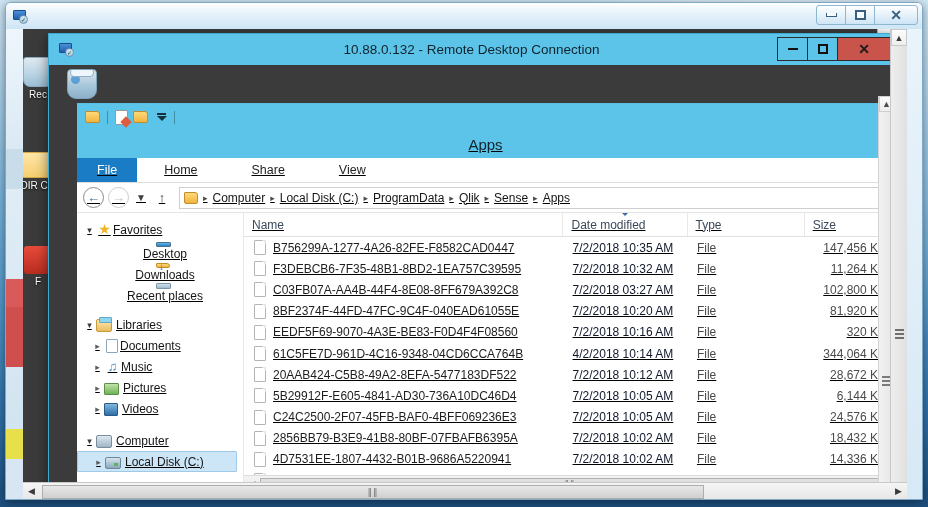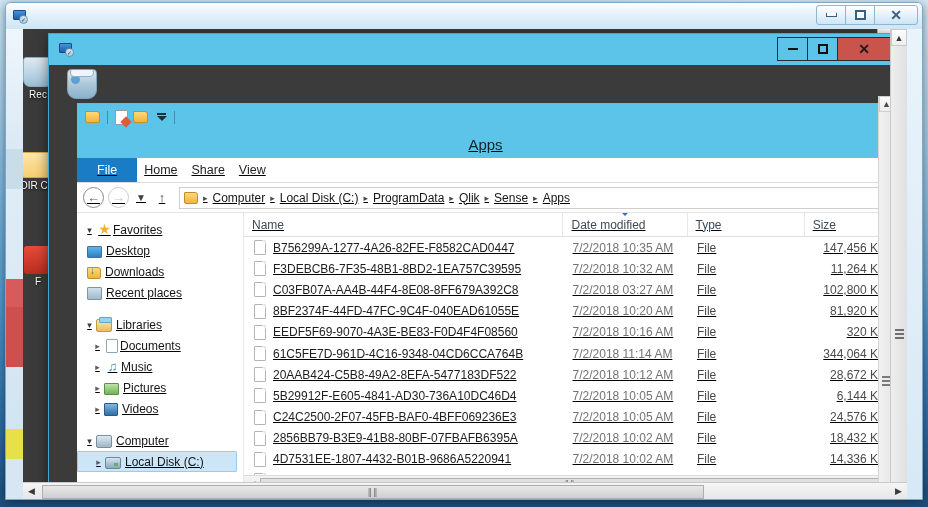--- a/index.html
+++ b/index.html
@@ -190,21 +190,21 @@
   .apps-title {
     height: 28px; display: flex; align-items: center; justify-content: center;
     font-size: 15px; color: #10232e; background: #5bc4e8;
   }
 
   .ribbon-tabs {
     height: 25px; display: flex; align-items: stretch; background: #fff;
     border-bottom: 1px solid #dcdcdc;
   }
   .rtab {
-    padding: 0 7px; display: flex; align-items: center;
+    padding: 0 27px; display: flex; align-items: center;
     font-size: 12.5px; color: #1f1f1f;
   }
   .rtab.file { background: #1a7cc4; color: #fff; padding: 0 20px; font-size: 12.5px; }
 
   .nav-bar {
     height: 30px; display: flex; align-items: center; gap: 4px;
     background: #fff; padding: 0 6px;
     border-bottom: 1px solid #e4e4e4;
   }
   .navcircle {
@@ -248,21 +248,21 @@
     display: flex; align-items: center; height: 21px; padding-left: 6px;
     font-size: 12px; color: #151515; white-space: nowrap;
   }
   .tree-row.sel {
     background: #cce5f7; border: 1px solid #9ec9e8;
     margin-right: 6px; border-radius: 1px;
   }
   .twisty { width: 13px; font-size: 9px; color: #5a5a5a; text-align: center; }
   .twisty.open { color: #3a3a3a; }
   .tglyph { width: 17px; height: 15px; margin-right: 4px; position: relative; }
-  .indent1 { padding-left: 10px; }
+  .indent1 { padding-left: 10px; flex-direction: column; }
   .indent2 { padding-left: 14px; }
   .tree-gap { height: 11px; }
 
   .ic-star {
     color: #f0b429; font-size: 14px; line-height: 15px; text-align: center; width: 17px;
   }
   .ic-desktop { width: 15px; height: 12px; background: linear-gradient(180deg,#5bb8ea,#2d7fc4); border: 1px solid #4a6f8c; border-radius: 1px; margin-top: 2px; }
   .ic-down {
     width: 14px; height: 12px; background: linear-gradient(180deg,#ffd978,#f0b43f);
     border: 1px solid #c08f2c; border-radius: 1px 3px 2px 2px; margin-top: 2px; position: relative;
@@ -309,21 +309,21 @@
     width: 12px; height: 15px; background: #fff; border: 1px solid #b4b4b4;
     margin-left: 10px; margin-right: 7px; border-radius: 1px; flex-shrink: 0;
     position: relative;
   }
   .fileicon::after {
     content:''; position:absolute; right:-1px; top:-1px;
     border-width: 0 4px 4px 0; border-style: solid;
     border-color: transparent #e8e8e8 transparent transparent;
   }
   .c-name { width: 293px; white-space: nowrap; overflow: hidden; }
-  .c-date { width: 125px; padding-left: 8px; color: #737373; }
+  .c-date { width: 125px; padding-left: 8px; color: #0f172a; }
   .c-type { width: 118px; padding-left: 8px; color: #4a4a4a; }
   .c-size { width: 88px; text-align: right; padding-right: 8px; color: #4a4a4a; }
 
   
   .h-scroll {
     position: absolute; left: 0; right: 0; bottom: 0; height: 17px;
     background: linear-gradient(180deg,#f3f3f3,#e9e9e9);
     border-top: 1px solid #dcdcdc; display: flex; align-items: center;
   }
   .hs-arrow { width: 16px; text-align: center; font-size: 9px; color: #5a5a5a; }
@@ -488,20 +488,21 @@
         <div class="bgs-thumb"></div>
       </div>
 
       <div class="rdp-inner">
 
         <div class="rdp-inner-titlebar">
           <div class="rdp-inner-icon">
             <div class="rdp-glyph-mon"></div>
             <div class="rdp-glyph-badge">✓</div>
           </div>
+          <div class="rdp-inner-title">10.88.0.132 - Remote Desktop Connection</div>
           <div class="winbtns-flat">
             <div class="flatbtn">
                 <span class="fl-min"></span>
               </div>
             <div class="flatbtn">
                 <span class="fl-max"></span>
               </div>
             <div class="flatbtn close">
                 <span class="fl-x">✕</span>
               </div>
@@ -667,21 +668,21 @@
                     <div class="frow">
                       <span class="fileicon"></span>
                       <span class="c-name">EEDF5F69-9070-4A3E-BE83-F0D4F4F08560</span>
                       <span class="c-date">7/2/2018 10:16 AM</span>
                       <span class="c-type">File</span>
                       <span class="c-size">320 KB</span>
                     </div>
                     <div class="frow">
                       <span class="fileicon"></span>
                       <span class="c-name">61C5FE7D-961D-4C16-9348-04CD6CCA764B</span>
-                      <span class="c-date">7/2/2018 11:14 AM</span>
+                      <span class="c-date">4/2/2018 10:14 AM</span>
                       <span class="c-type">File</span>
                       <span class="c-size">344,064 KB</span>
                     </div>
                     <div class="frow">
                       <span class="fileicon"></span>
                       <span class="c-name">20AAB424-C5B8-49A2-8EFA-5477183DF522</span>
                       <span class="c-date">7/2/2018 10:12 AM</span>
                       <span class="c-type">File</span>
                       <span class="c-size">28,672 KB</span>
                     </div>

